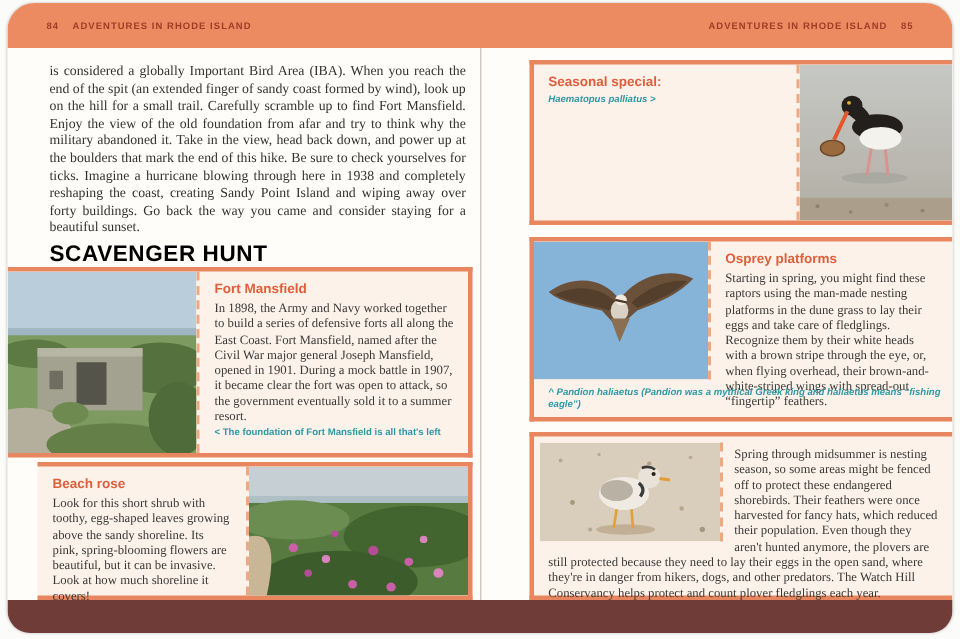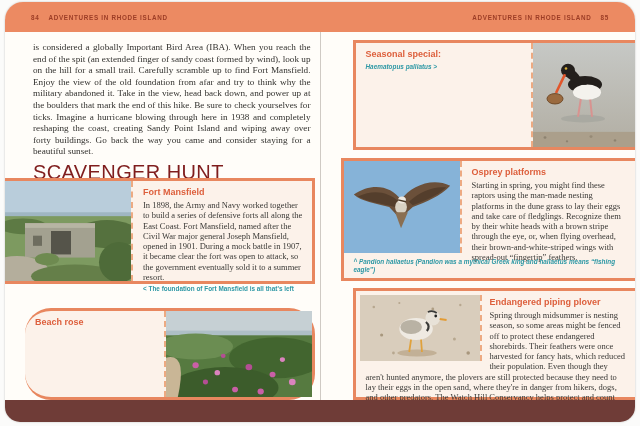--- a/index.html
+++ b/index.html
@@ -11,46 +11,46 @@
             justify-content:space-between; padding:0 26px; flex:0 0 auto; }
   .runhead { font-size:6.3px; font-weight:bold; letter-spacing:.7px; color:#9c3d26; display:flex; gap:9px; align-items:center; }
   .pages { flex:1 1 auto; display:flex; position:relative; background:#fffdf9; }
   .page { width:50%; position:relative; overflow:hidden; }
   .spine { width:1px; background:#cfcac4; flex:0 0 auto; }
   .footer { height:22px; background:#6f3c37; flex:0 0 auto; }
 
   .intro { position:absolute; left:28px; right:9px; top:10px;
            font-family:"Liberation Serif", serif; font-size:9.2px; line-height:11.6px;
            color:#33322f; text-align:justify; }
-  .section-head { position:absolute; left:28px; top:129px; color:#7f1d1d;
-                  font-size:20px; font-weight:normal; letter-spacing:.4px; }
+  .section-head { position:absolute; left:28px; top:129px; color:#000000;
+                  font-size:15px; font-weight:bold; letter-spacing:.4px; }
 
   .callout { position:absolute; display:flex; background:#fcf2ea; }
   .co-border-l { border-left:3px solid #e8875f; }
   .co-border-r { border-right:3px solid #e8875f; }
   .co-border-t { border-top:3px solid #e8875f; }
   .co-border-b { border-bottom:3px solid #e8875f; }
   .photo { flex:0 0 auto; overflow:hidden; }
   .photo svg { display:block; width:100%; height:100%; }
   .co-text { flex:1 1 auto; padding:6px 9px 4px 10px; }
   .sep-l { border-left:2px dashed #edaa82; }
   .sep-r { border-right:2px dashed #edaa82; }
   .co-title { color:#dd5f3c; font-size:9px; font-weight:bold; line-height:11px; margin-bottom:2px; }
   .co-body { font-family:"Liberation Serif", serif; font-size:8.5px; line-height:10.3px; color:#3a3936; }
   .co-cap { margin-top:3px; font-size:6.4px; font-weight:bold; color:#2e98a5; line-height:8px; }
   .co-cap.italic { font-style:italic; }
 
-  .fort-box   { left:0; right:5px; top:146px; height:106px; }
+  .fort-box   { left:0; right:5px; top:146px; height:127px; }
   .fort-box .photo { width:126px; }
-  .beach-box  { left:20px; right:5px; top:276px; bottom:0;border-radius:26px; }
+  .beach-box  { left:20px; right:5px; top:276px; bottom:0; }
   .beach-box .photo { width:146px; }
 
   .oyster-box { left:32px; right:0; top:8px; height:110px; }
   .oyster-box .photo { width:102px; }
-  .osprey-box { left:20px; right:0; top:126px; height:123px; flex-direction:column; }
+  .osprey-box { left:32px; right:0; top:126px; height:123px; flex-direction:column; }
   .osprey-row { display:flex; flex:1 1 auto; min-height:0; }
   .osprey-row .photo { width:118px; }
   .osprey-cap { padding:2px 6px 4px 10px; }
   .plover-box { left:32px; right:0; top:256px; bottom:0; display:block; padding:6px 10px 4px 10px; }
   .plover-photo { float:left; width:122px; height:66px; margin:-2px 8px 2px -6px; overflow:hidden; }
   .plover-photo svg { display:block; width:100%; height:100%; }
 </style>
 </head>
 <body>
 
@@ -94,20 +94,21 @@
         <div class="co-text sep-l">
           <div class="co-title">Fort Mansfield</div>
           <div class="co-body">In 1898, the Army and Navy worked together to build a series of defensive forts all along the East Coast. Fort Mansfield, named after the Civil War major general Joseph Mansfield, opened in 1901. During a mock battle in 1907, it became clear the fort was open to attack, so the government eventually sold it to a summer resort.</div>
           <div class="co-cap">&lt; The foundation of Fort Mansfield is all that's left</div>
         </div>
       </div>
 
       <div class="callout beach-box co-border-t co-border-r co-border-b">
         <div class="co-text sep-r">
           <div class="co-title">Beach rose</div>
+          <div class="co-body">Look for this short shrub with toothy, egg-shaped leaves growing above the sandy shoreline. Its pink, spring-blooming flowers are beautiful, but it can be invasive. Look at how much shoreline it covers!</div>
 
         </div>
         <div class="photo">
           <svg viewBox="0 0 148 92" preserveAspectRatio="none">
             <rect x="0" y="0" width="148" height="26" fill="#c6d0d4"></rect>
             <rect x="0" y="21" width="148" height="6" fill="#aebfc6"></rect>
             <rect x="0" y="26" width="148" height="66" fill="#567a40"></rect>
             <ellipse cx="30" cy="38" rx="38" ry="14" fill="#6b8d52"></ellipse>
             <ellipse cx="112" cy="50" rx="48" ry="22" fill="#42652f"></ellipse>
             <ellipse cx="60" cy="82" rx="54" ry="22" fill="#3c5c2b"></ellipse>
@@ -203,21 +204,20 @@
             <line x1="62" y1="44" x2="63" y2="57" stroke="#e0a13c" stroke-width="1.8"></line>
             <ellipse cx="57" cy="34" rx="17" ry="11" fill="#efeae2"></ellipse>
             <ellipse cx="52" cy="32" rx="11" ry="7" fill="#b9b2a4"></ellipse>
             <circle cx="74" cy="23" r="7.5" fill="#e8e2d8"></circle>
             <path d="M67,27 q5,4 1,9" stroke="#3a3a38" stroke-width="2.2" fill="none"></path>
             <path d="M69,17 q5,-2 9,1" stroke="#3a3a38" stroke-width="1.8" fill="none"></path>
             <circle cx="77" cy="21" r="1.4" fill="#222"></circle>
             <line x1="81" y1="24" x2="88" y2="25" stroke="#e39b33" stroke-width="2"></line>
           </svg>
         </div>
-        <div class="co-title">Endangered piping plover</div>
         <div class="co-body">Spring through midsummer is nesting season, so some areas might be fenced off to protect these endangered shorebirds. Their feathers were once harvested for fancy hats, which reduced their population. Even though they aren't hunted anymore, the plovers are still protected because they need to lay their eggs in the open sand, where they're in danger from hikers, dogs, and other predators. The Watch Hill Conservancy helps protect and count plover fledglings each year.</div>
 
       </div>
 
     </div>
   </div>
 
   <div class="footer"></div>
 </div>
 

